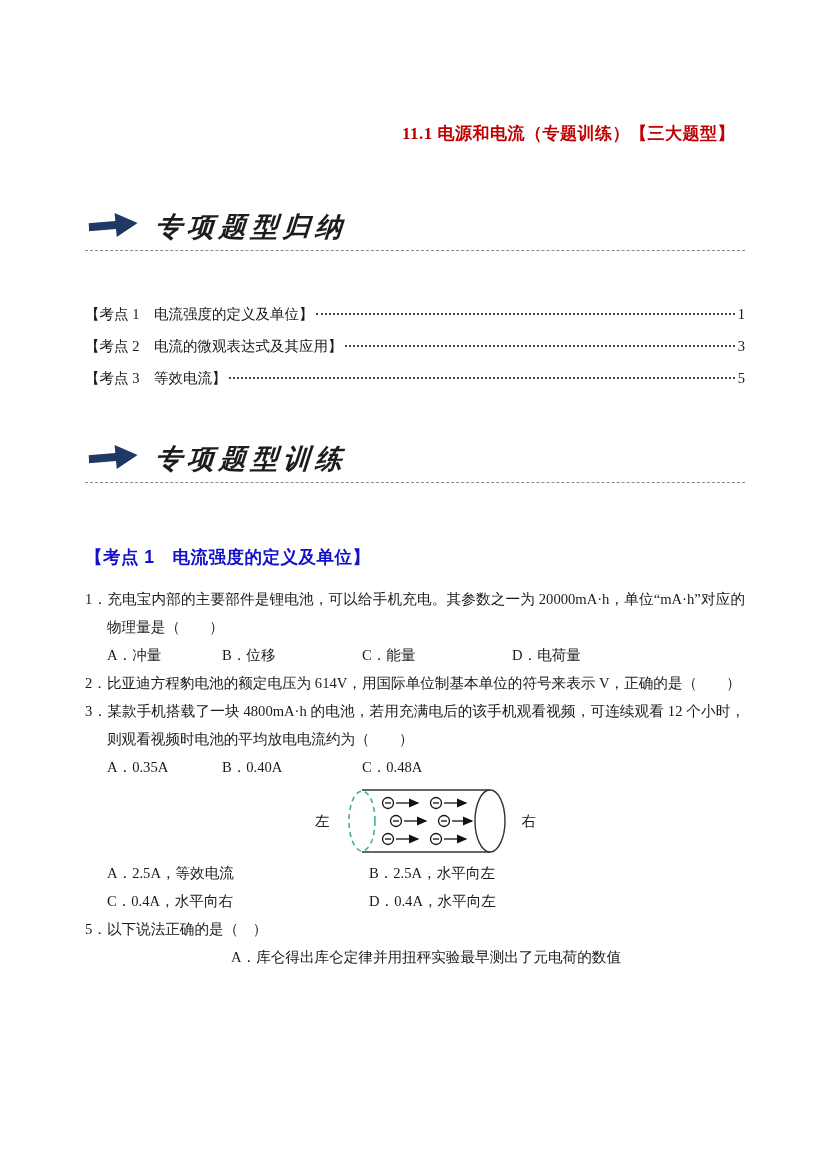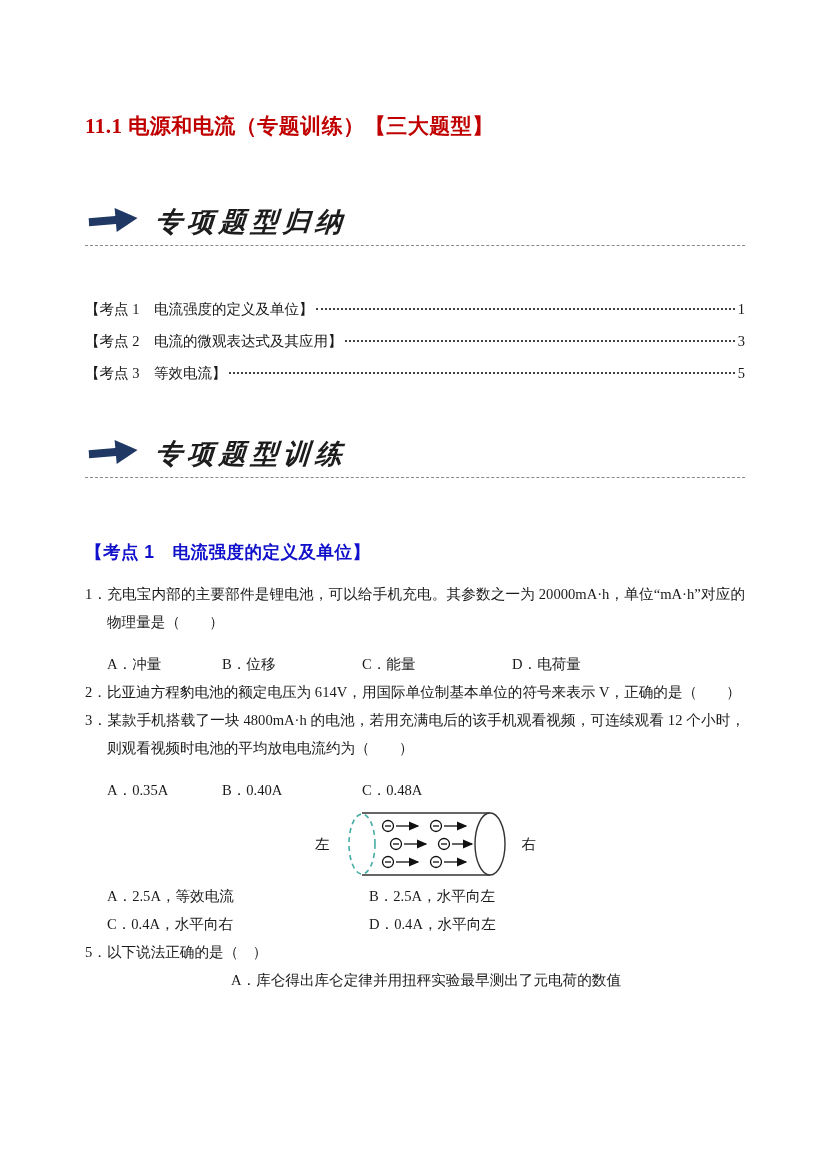--- a/index.html
+++ b/index.html
@@ -3,22 +3,22 @@
 <meta charset="utf-8">
 <style>
   html,body{margin:0;padding:0;}
   body{
     width:827px;height:1169px;background:#ffffff;
     font-family:"Liberation Serif","DejaVu Serif",serif;
     color:#1a1a1a;overflow:hidden;
   }
   .page{box-sizing:border-box;width:827px;height:1169px;padding:112px 82px 40px 85px;}
   .title{
-    text-align:left;font-size:21px;font-weight:bold;color:#c00000;
-    letter-spacing:0.5px;margin:0;
+    text-align:right;font-size:17px;font-weight:bold;color:#c00000;
+    letter-spacing:0.5px;margin:10px;
   }
   .banner{
     display:flex;align-items:flex-end;gap:14px;
     border-bottom:1.6px dashed #8a8a8a;padding:0 0 3px 4px;
   }
   .banner.first{margin-top:64px;}
   .banner.second{margin-top:40px;}
   .arrow-icon{flex:0 0 auto;transform:rotate(-5deg) translateY(-2px);}
   .banner-text{
     font-size:27px;font-weight:bold;font-style:italic;letter-spacing:5px;
@@ -29,21 +29,21 @@
   .toc-label{white-space:nowrap;}
   .toc-dots{flex:1 1 auto;border-bottom:2px dotted #444;margin:0 3px;position:relative;top:-4px;}
   .toc-page{white-space:nowrap;}
   .heading-blue{
     margin:62px 0 0 0;color:#1111cc;font-size:17.5px;font-weight:bold;
     font-family:"Liberation Sans","DejaVu Sans",sans-serif;letter-spacing:0.5px;
   }
   .questions{margin-top:16px;font-size:14.6px;line-height:28px;}
   .q-text{padding-left:22px;text-indent:-22px;text-align:justify;}
   .opts{display:grid;padding-left:22px;}
-  .opts.cols4{grid-template-columns:115px 140px 150px auto;margin-top:14px;}
+  .opts.cols4{grid-template-columns:115px 140px 150px auto;}
   .opts.cols2{grid-template-columns:262px auto;}
   .opts.cols1{grid-template-columns:auto;text-align:center;}
   .figure{display:flex;align-items:center;gap:10px;margin:4px 0 2px 230px;line-height:normal;}
   .fig-label{font-size:14.5px;}
 </style>
 </head>
 <body>
 
 <div class="page">
 

